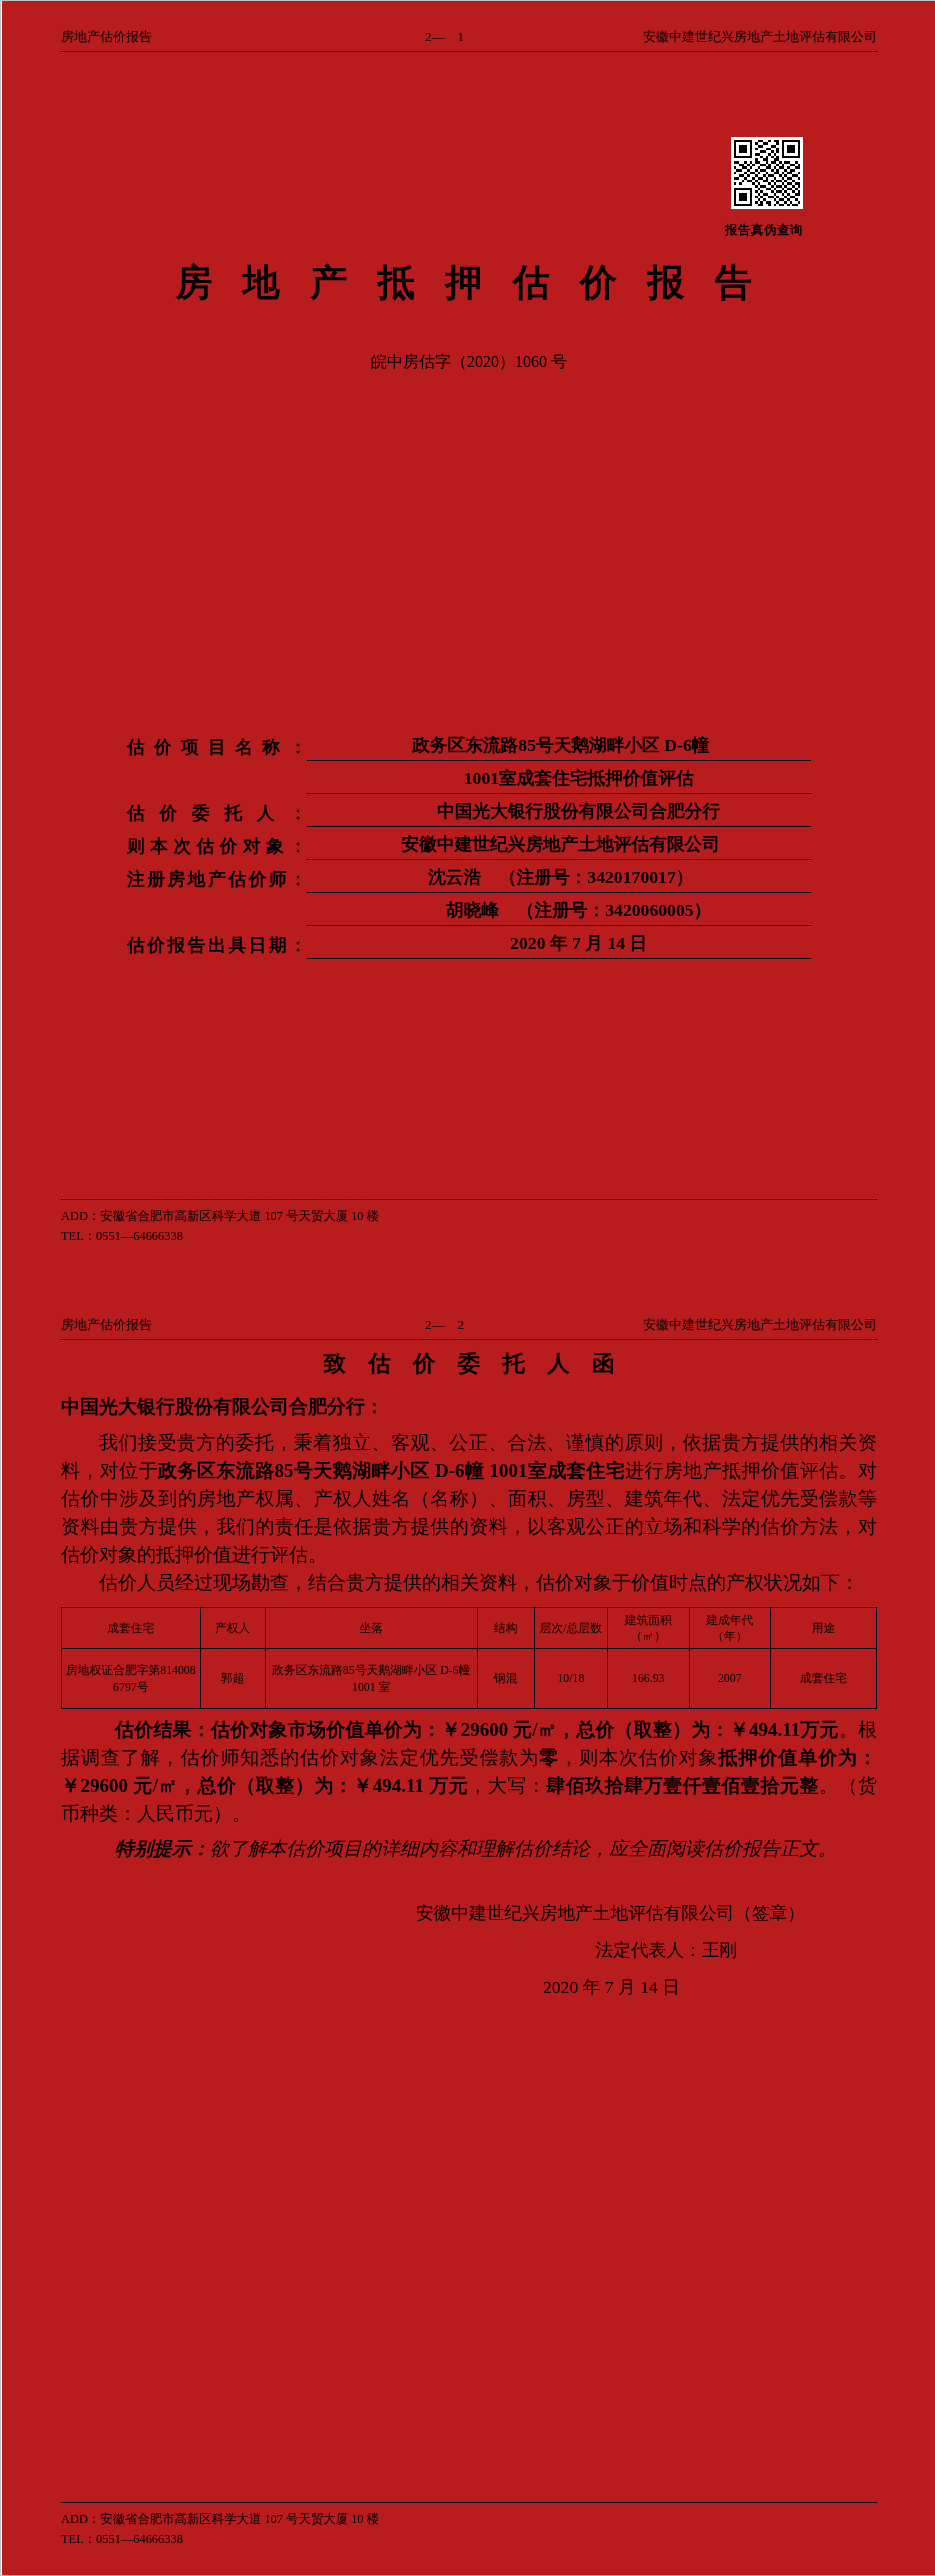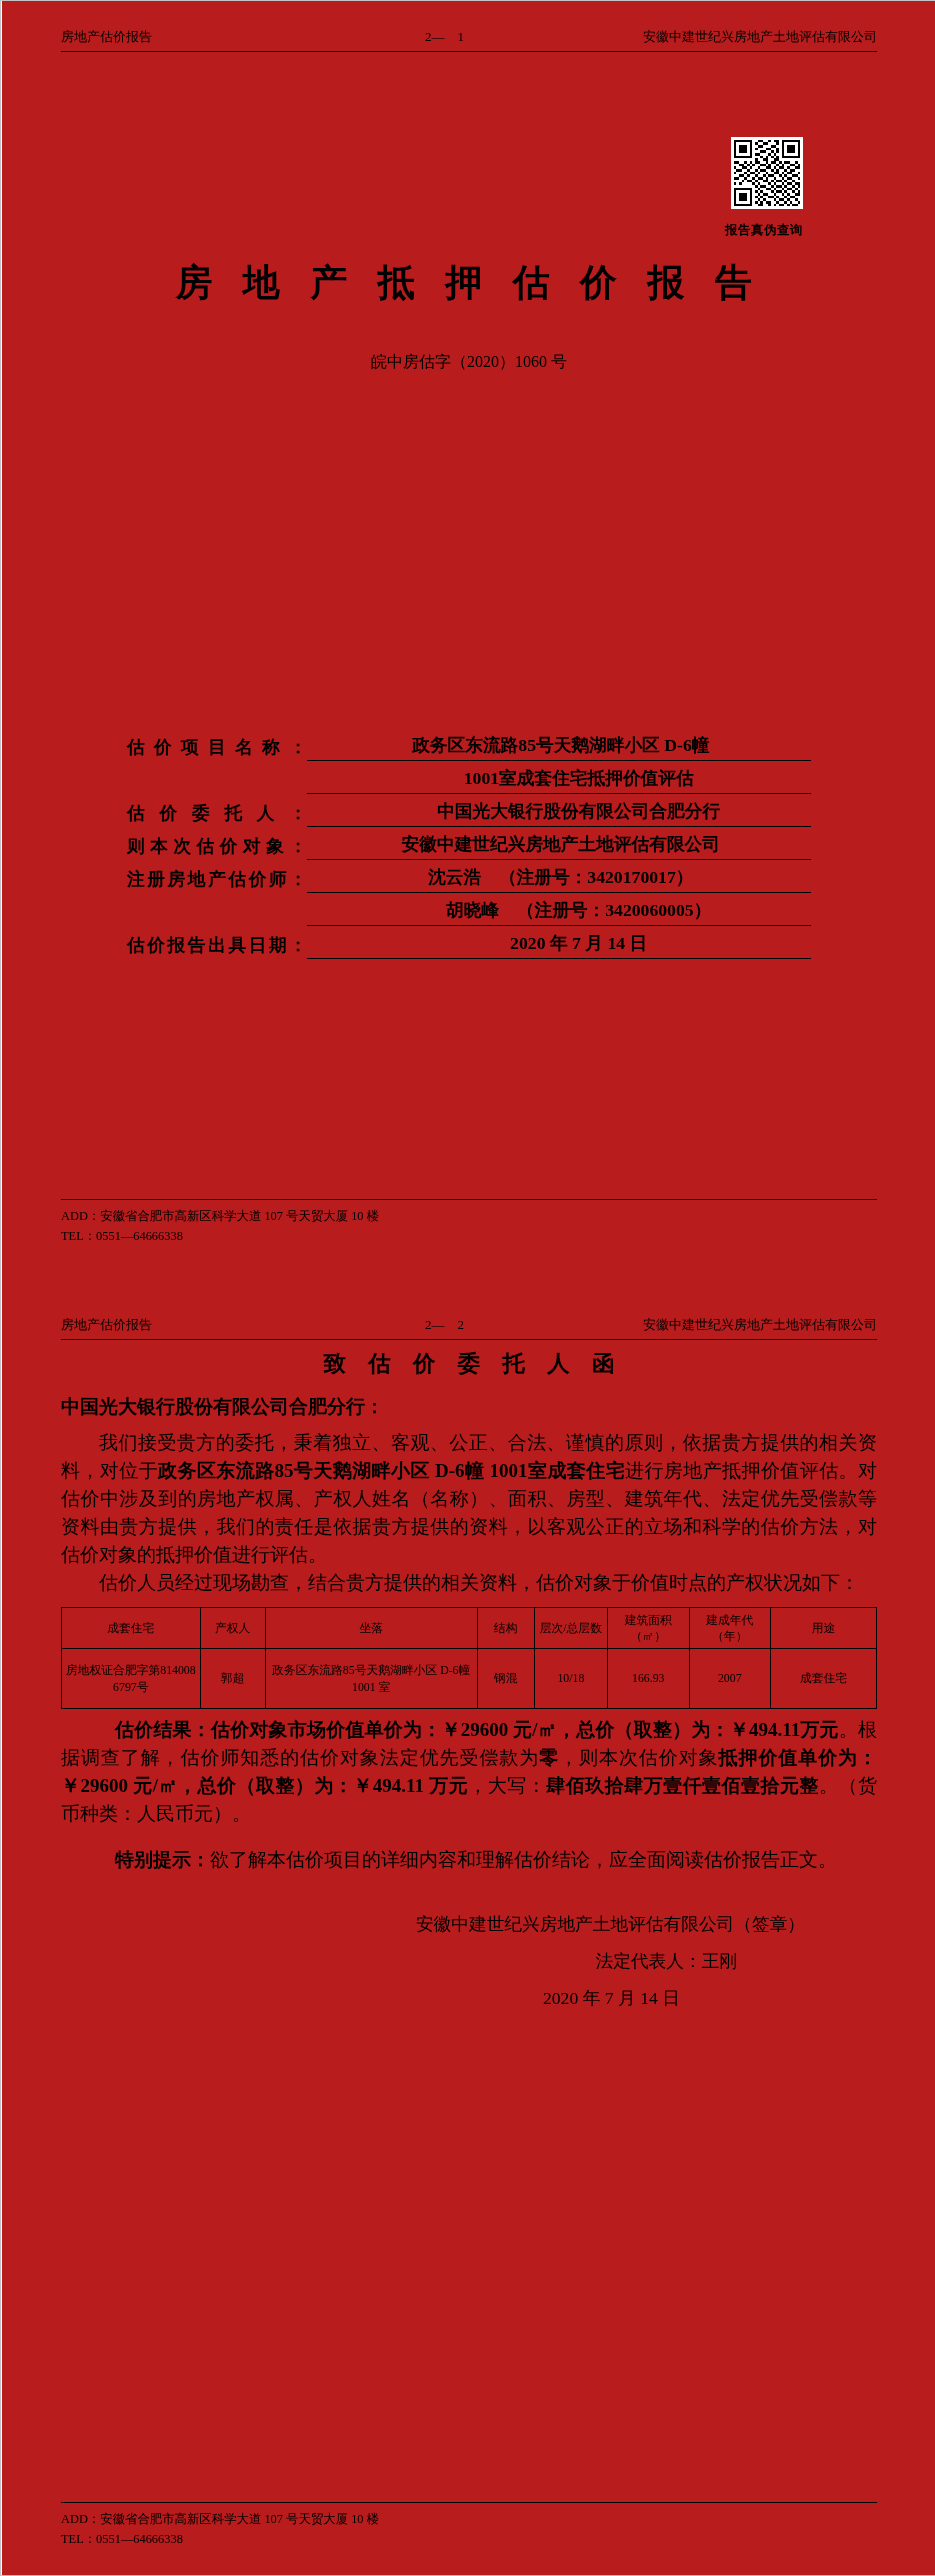--- a/index.html
+++ b/index.html
@@ -42,21 +42,21 @@
   .bodyp { text-align:justify; text-indent:38px; line-height:28px; }
   .b { font-weight:bold; }
   .ptable { width:100%; border-collapse:collapse; margin:10.6px 0 7px 0; font-size:11.8px; table-layout:fixed; }
   .ptable th, .ptable td { border:0.6px solid #000; text-align:center; vertical-align:middle;
                            padding:3.5px 2.9px; line-height:16.5px; font-weight:normal; word-break:break-all; }
   .ptable thead th { height:37px; }
   .ptable tbody td { height:60px; }
   .items { margin-top:7px; }
   .item { padding-left:54px; line-height:27px; margin:5.3px 0; }
   .result { margin-top:7px; text-indent:54px; }
-  .special { margin-top:18px; text-indent:54px; }
+  .special { margin-top:7px; text-indent:54px;font-style:italic; }
   .signature { margin-top:32px; text-align:right; font-size:17.7px; line-height:37px; padding-right:72px; }
   .signature .s2 { padding-right:68px; }
   .signature .s3 { padding-right:125px; }
 </style>
 </head>
 <body>
 
 <div class="doc">
 
   <section class="page" id="page1">

